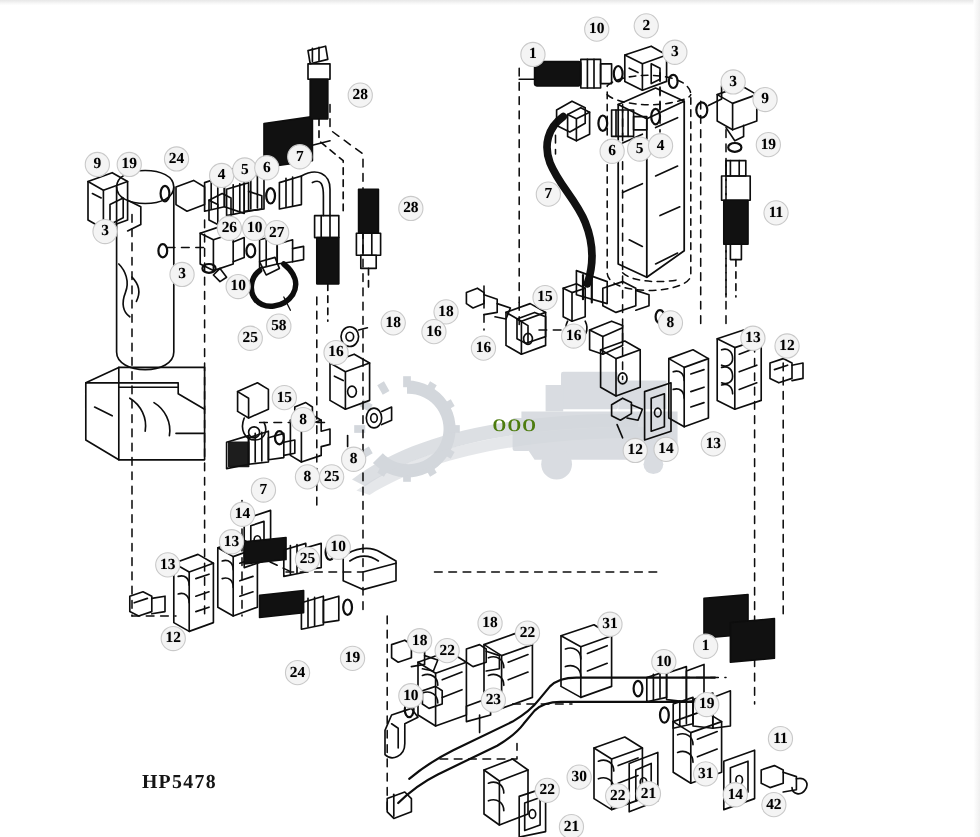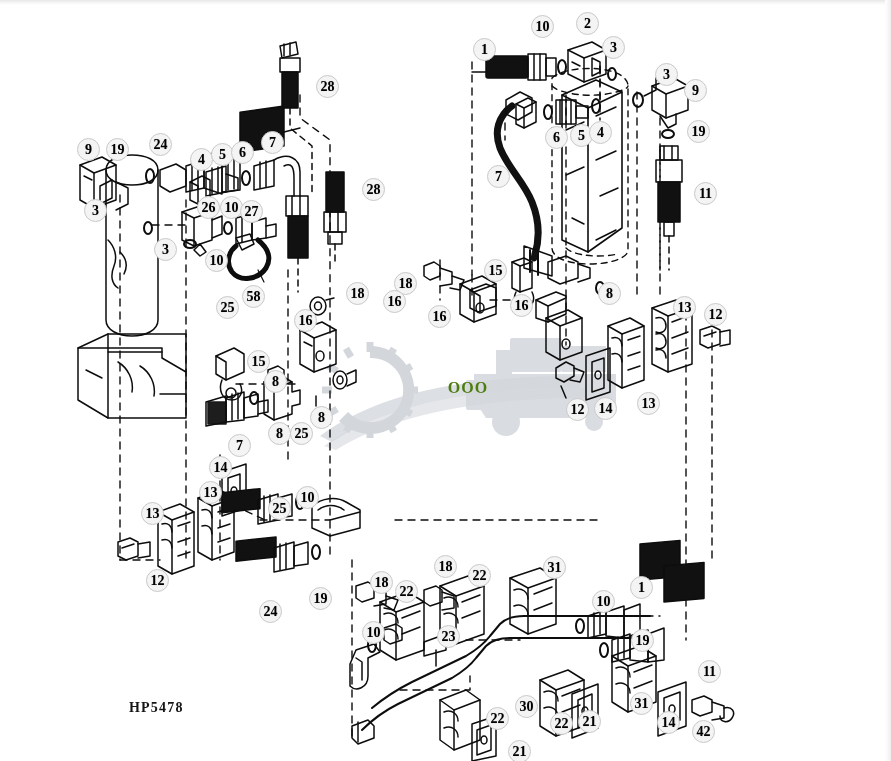--- a/index.html
+++ b/index.html
@@ -41,21 +41,21 @@
     font-size:14px;line-height:21px;text-align:center;
     box-sizing:border-box;
     text-shadow:0 0 1px rgba(0,0,0,.25);
     z-index:6;
   }
   .callout span{display:block;transform:translateY(0px);}
 
   
   #partno{
     position:absolute;left:129px;top:700px;
-    font-family:"Liberation Serif", serif;font-weight:700;font-size:14px;
+    font-family:"Liberation Serif", serif;font-weight:700;font-size:18px;
     letter-spacing:1.2px;color:#151515;z-index:7;
   }
 </style>
 </head>
 <body>
 
 <div id="sheet">
 
   <div class="edge-top"></div>
   <div class="edge-right"></div>

